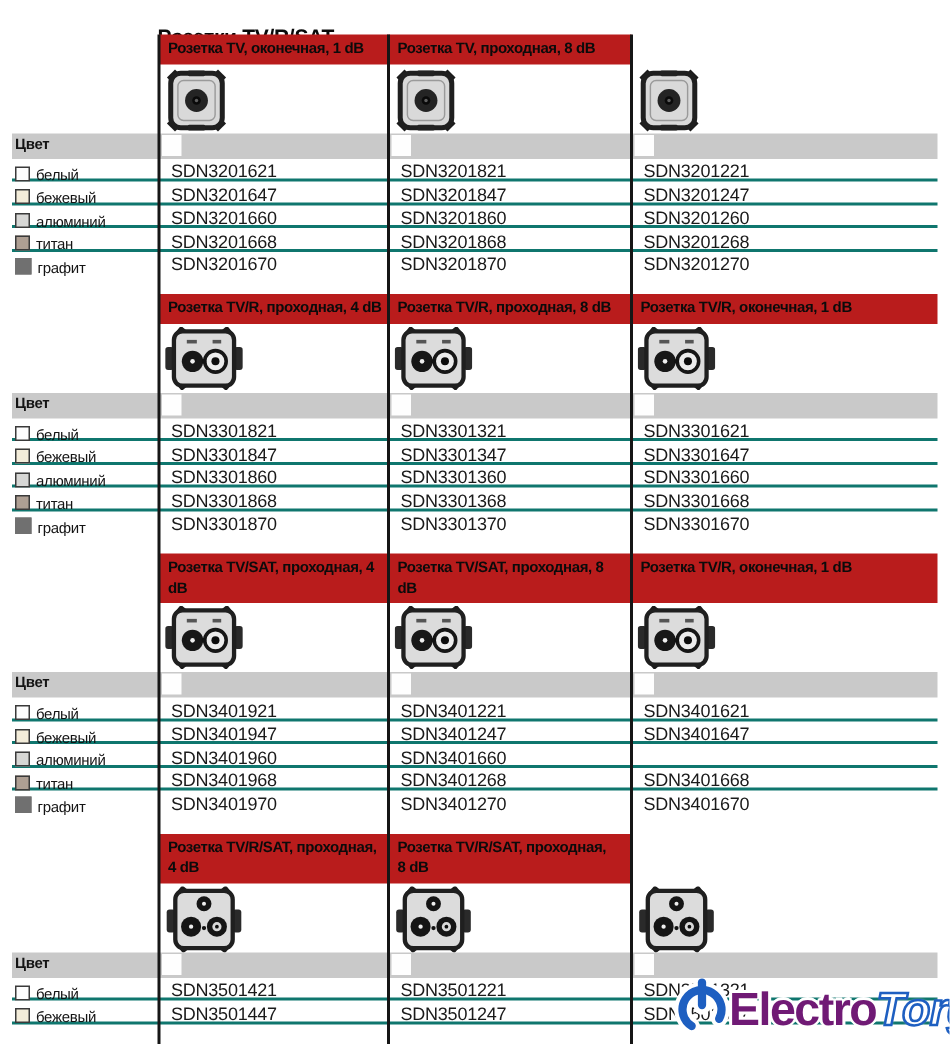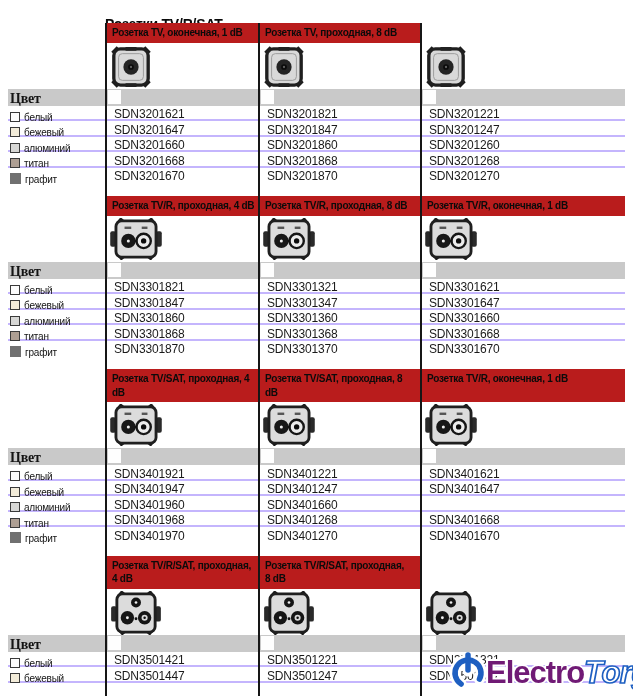--- a/index.html
+++ b/index.html
@@ -30,31 +30,30 @@
   }
   .hcell span{display:inline-block;max-width:146px;}
   .hspacer{background:#fff;}
   
   .irow{height:46px;}
   .icell{padding:2px 0 0 4px;}
   
   .colorrow{height:17px;background:transparent;}
   .colorrow > div{background:#c9c9c9;height:17px;box-sizing:border-box;}
   .colorlabel{
-    font-size:14px;font-weight:700;letter-spacing:-0.2px;color:#141414;
+    font-size:10px;font-weight:700;letter-spacing:-0.2px;color:#141414;
     padding:2px 0 0 2px;
-    font-family:Liberation Serif, serif;
   }
   .colorcell .wsq{
     display:inline-block;width:13px;height:14px;background:#fefefe;
     margin:1px 0 0 2px;vertical-align:top;
   }
   
   .drow{height:15.5px;box-sizing:border-box;}
-  .drow.bb{border-bottom:2px solid #c4b5fd;}
+  .drow.bb{border-bottom:2px solid #0f766e;}
   .labcell{padding:1px 0 0 2px;white-space:nowrap;}
   .sw{
     display:inline-block;width:10px;height:10px;box-sizing:border-box;
     border:1.2px solid #3a3a3a;vertical-align:-1px;margin-right:4px;
   }
   .sw.solid{border-color:transparent;width:11px;height:11px;}
   .cname{font-size:10px;letter-spacing:-0.2px;color:#141414;}
   .codecell{
     font-size:12px;letter-spacing:-0.15px;color:#1a1a1a;
     padding:1.5px 0 0 8px;

